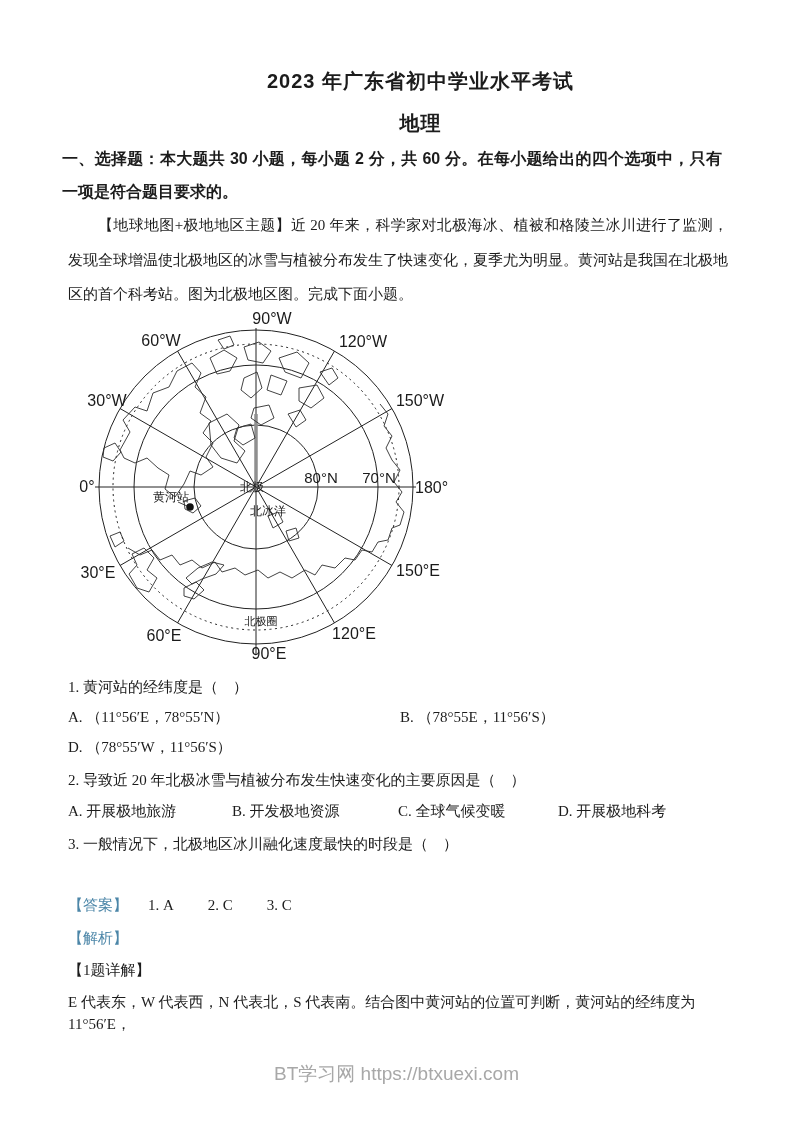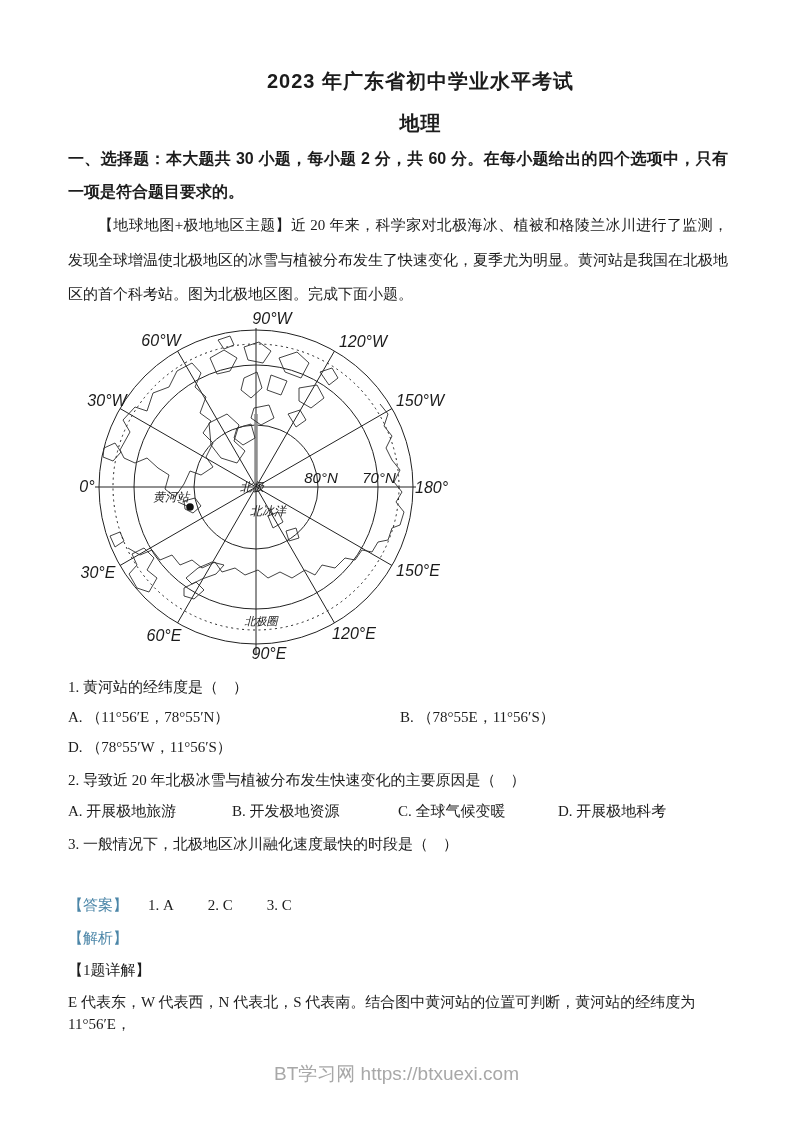--- a/index.html
+++ b/index.html
@@ -1,32 +1,32 @@
 <!DOCTYPE html>
 <html><head>
 <meta charset="utf-8">
 <style>
   html,body{margin:0;padding:0;background:#ffffff;}
   .page{position:relative;width:793px;height:1122px;background:#ffffff;overflow:hidden;
         color:#1c1c1c;font-family:"Liberation Serif","DejaVu Serif",serif;}
   .abs{position:absolute;}
   .center{left:0;width:793px;text-align:center;}
   .h-title{font-family:"Liberation Sans","DejaVu Sans",sans-serif;font-weight:700;font-size:20px;line-height:26px;letter-spacing:1px;padding-left:24px;}
-  .sec-head{left:68px;width:660px;font-family:"Liberation Sans","DejaVu Sans",sans-serif;
+  .sec-head{left:62px;width:660px;font-family:"Liberation Sans","DejaVu Sans",sans-serif;
             font-weight:700;font-size:16px;line-height:33px;text-align:justify;}
   .body-par{left:68px;width:660px;font-size:15px;line-height:34.5px;text-align:justify;text-indent:2em;}
   .q-text{left:68px;width:660px;font-size:15px;line-height:22px;}
   .optrow{left:68px;width:660px;display:grid;font-size:15px;line-height:22px;}
   .two{grid-template-columns:332px auto;}
   .four{grid-template-columns:164px 166px 160px auto;}
   .ansrow{left:68px;width:660px;font-size:15px;line-height:22px;}
   .accent{color:#4c86a8;}
   .ans-item{margin-right:34px;}
   .ans-first{margin-left:20px;}
-  .map-wrap{left:58px;top:302px;width:412px;height:368px;font-style:italic;}
+  .map-wrap{left:58px;top:302px;width:412px;height:368px;}
   .map-wrap svg text{font-family:"Liberation Sans","DejaVu Sans",sans-serif;fill:#1a1a1a;}
   .deg{font-size:16px;}
   .degn{font-size:15px;}
   .cjk{font-size:12px;}
   .cjks{font-size:11px;}
   .footer{left:0;width:793px;text-align:center;color:#a8a8a8;
           font-family:"Liberation Sans","DejaVu Sans",sans-serif;font-size:19px;line-height:24px;}
 </style>
 </head>
 <body>

